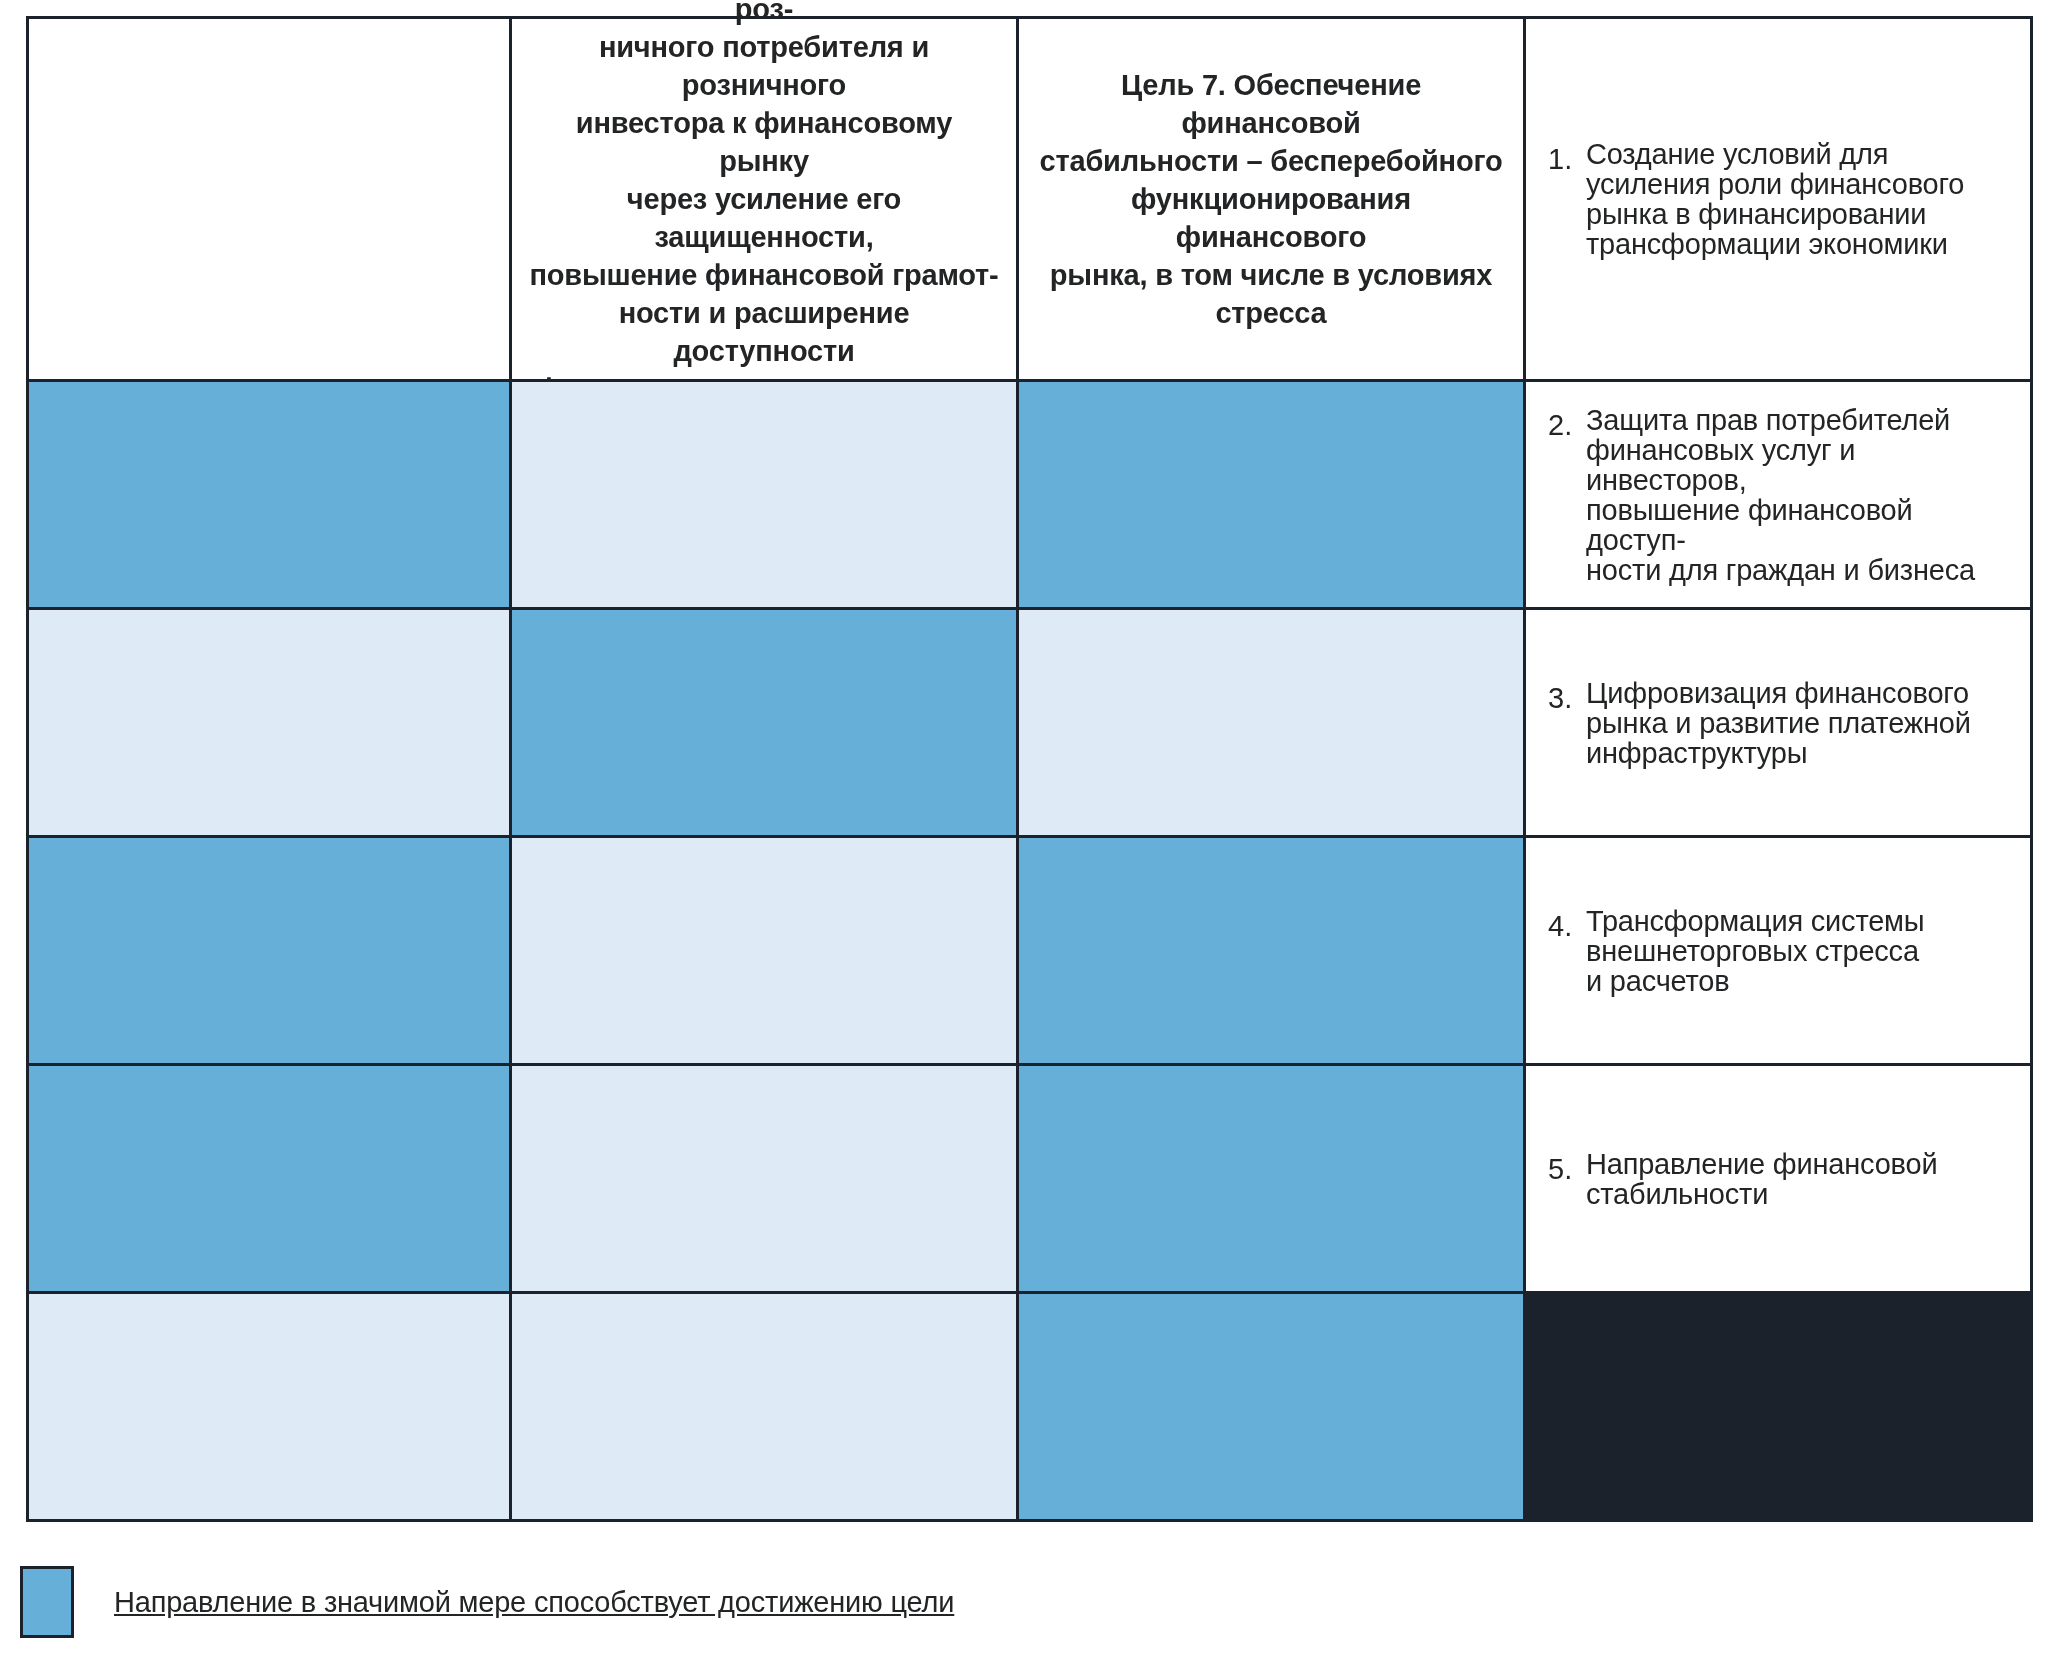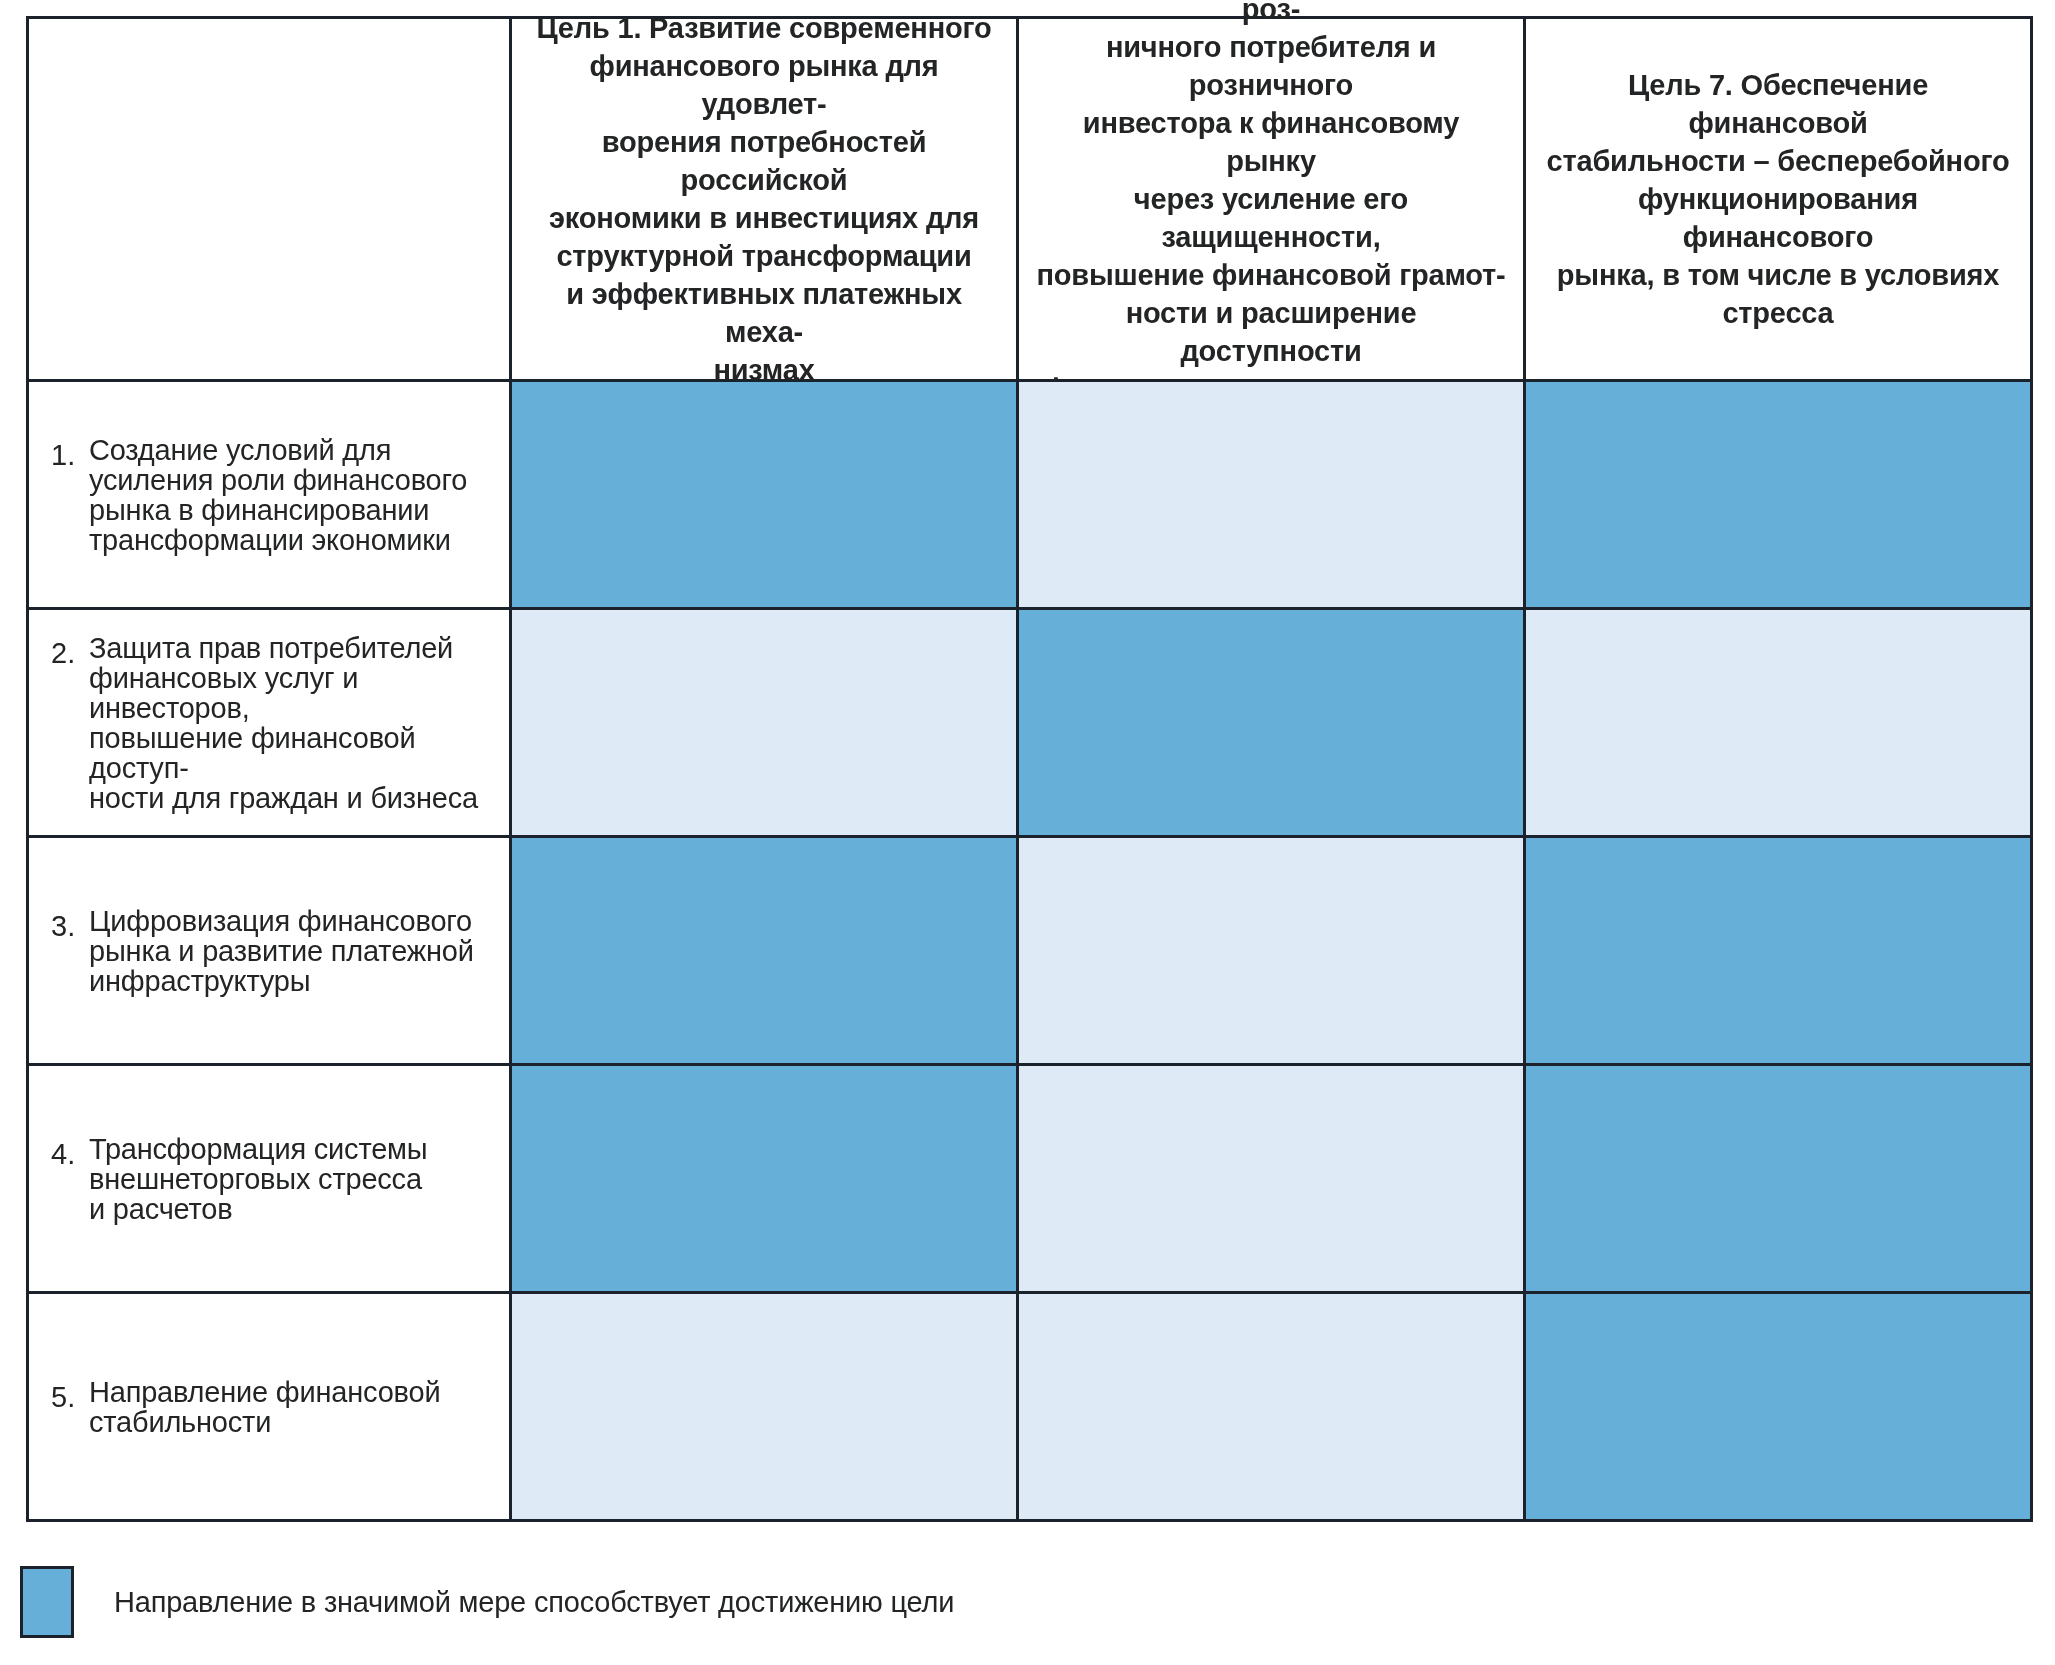--- a/index.html
+++ b/index.html
@@ -85,39 +85,31 @@
     width: 54px;
     height: 72px;
     box-sizing: border-box;
     border: 3px solid #1b222b;
     flex: 0 0 auto;
   }
   .legend-label {
     margin-left: 40px;
     font-size: 29px;
     letter-spacing: -0.2px;
+    text-decoration: underline;
   }
 </style>
 </head>
 <body>
 
 <div class="stage">
 
   <div class="matrix">
 
     <div class="cell"></div>
-    <div class="cell goal-head">
-      <div class="goal-title">Цель 1. Развитие современного
-финансового рынка для удовлет-
-ворения потребностей российской
-экономики в инвестициях для
-структурной трансформации
-и эффективных платежных меха-
-низмах</div>
-    </div>
     <div class="cell goal-head">
       <div class="goal-title">Цель 2. Укрепление доверия роз-
 ничного потребителя и розничного
 инвестора к финансовому рынку
 через усиление его защищенности,
 повышение финансовой грамот-
 ности и расширение доступности
 финансовых услуг для граждан
 и бизнеса</div>
     </div>

